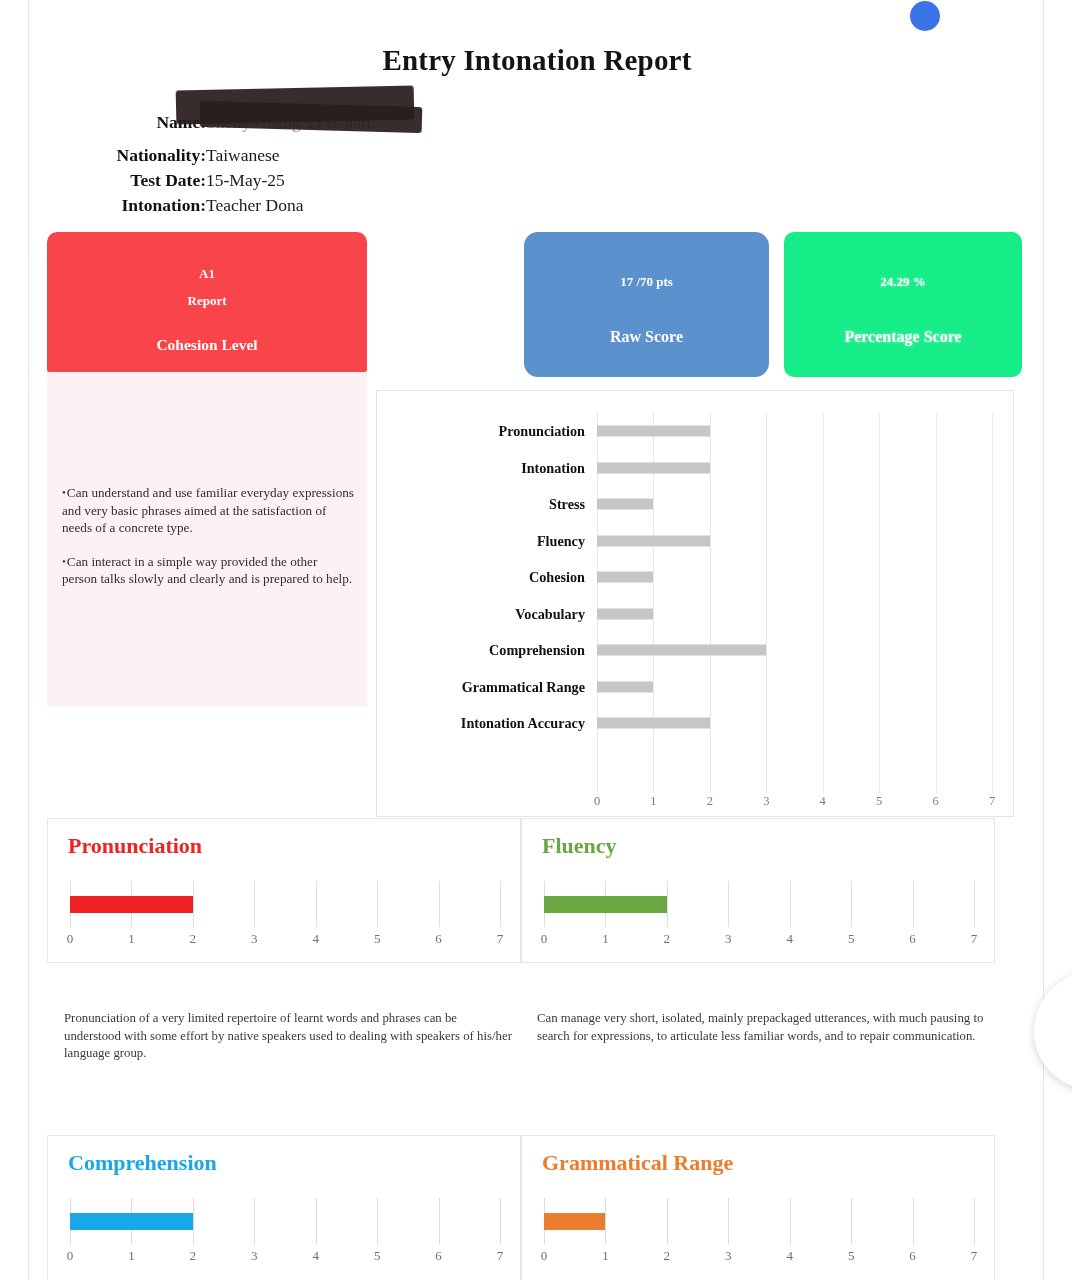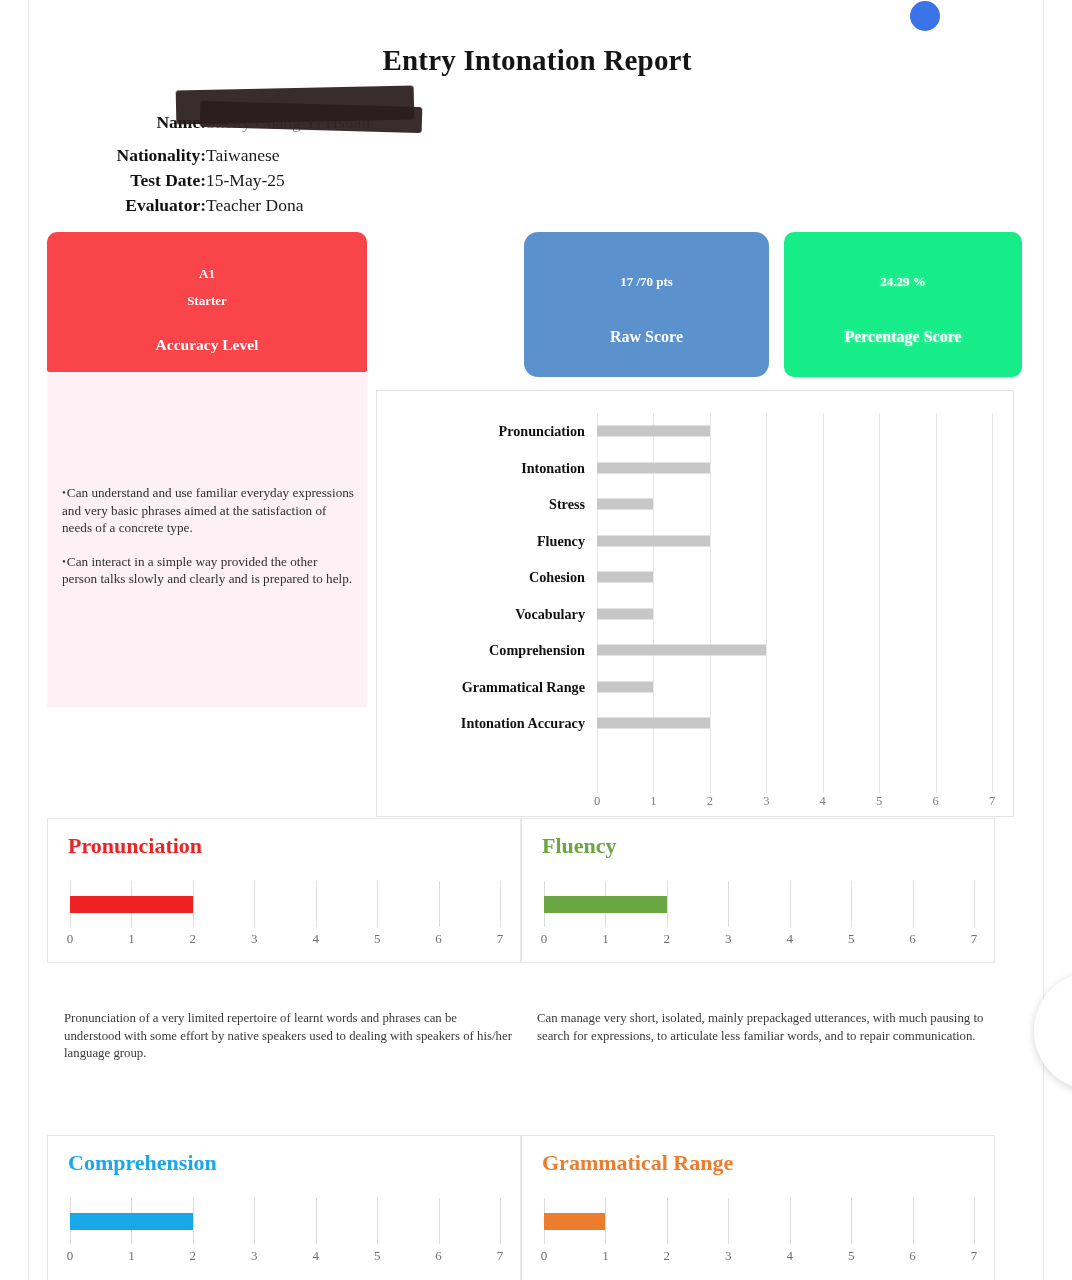--- a/index.html
+++ b/index.html
@@ -339,31 +339,31 @@
     </div>
     <div class="meta-row">
       <div class="meta-label">Nationality:</div>
       <div class="meta-value">Taiwanese</div>
     </div>
     <div class="meta-row">
       <div class="meta-label">Test Date:</div>
       <div class="meta-value">15-May-25</div>
     </div>
     <div class="meta-row">
-      <div class="meta-label">Evaluator:</div>
+      <div class="meta-label">Intonation:</div>
       <div class="meta-value">Teacher Dona</div>
     </div>
   </div>
 
   <div class="card card-level" style="background: rgb(249, 68, 74);">
     <div class="big">
       <div>A1</div>
-      <div>Starter</div>
-    </div>
-    <div class="sub">Accuracy Level</div>
+      <div>Report</div>
+    </div>
+    <div class="sub">Cohesion Level</div>
   </div>
 
   <div class="card card-raw card-metric" style="background: rgb(91, 146, 205);">
     <div class="value">17  /70 pts</div>
     <div class="label">Raw Score</div>
   </div>
 
   <div class="card card-pct card-metric" style="background: rgb(22, 237, 137);">
     <div class="value">24.29 %</div>
     <div class="label">Percentage Score</div>

